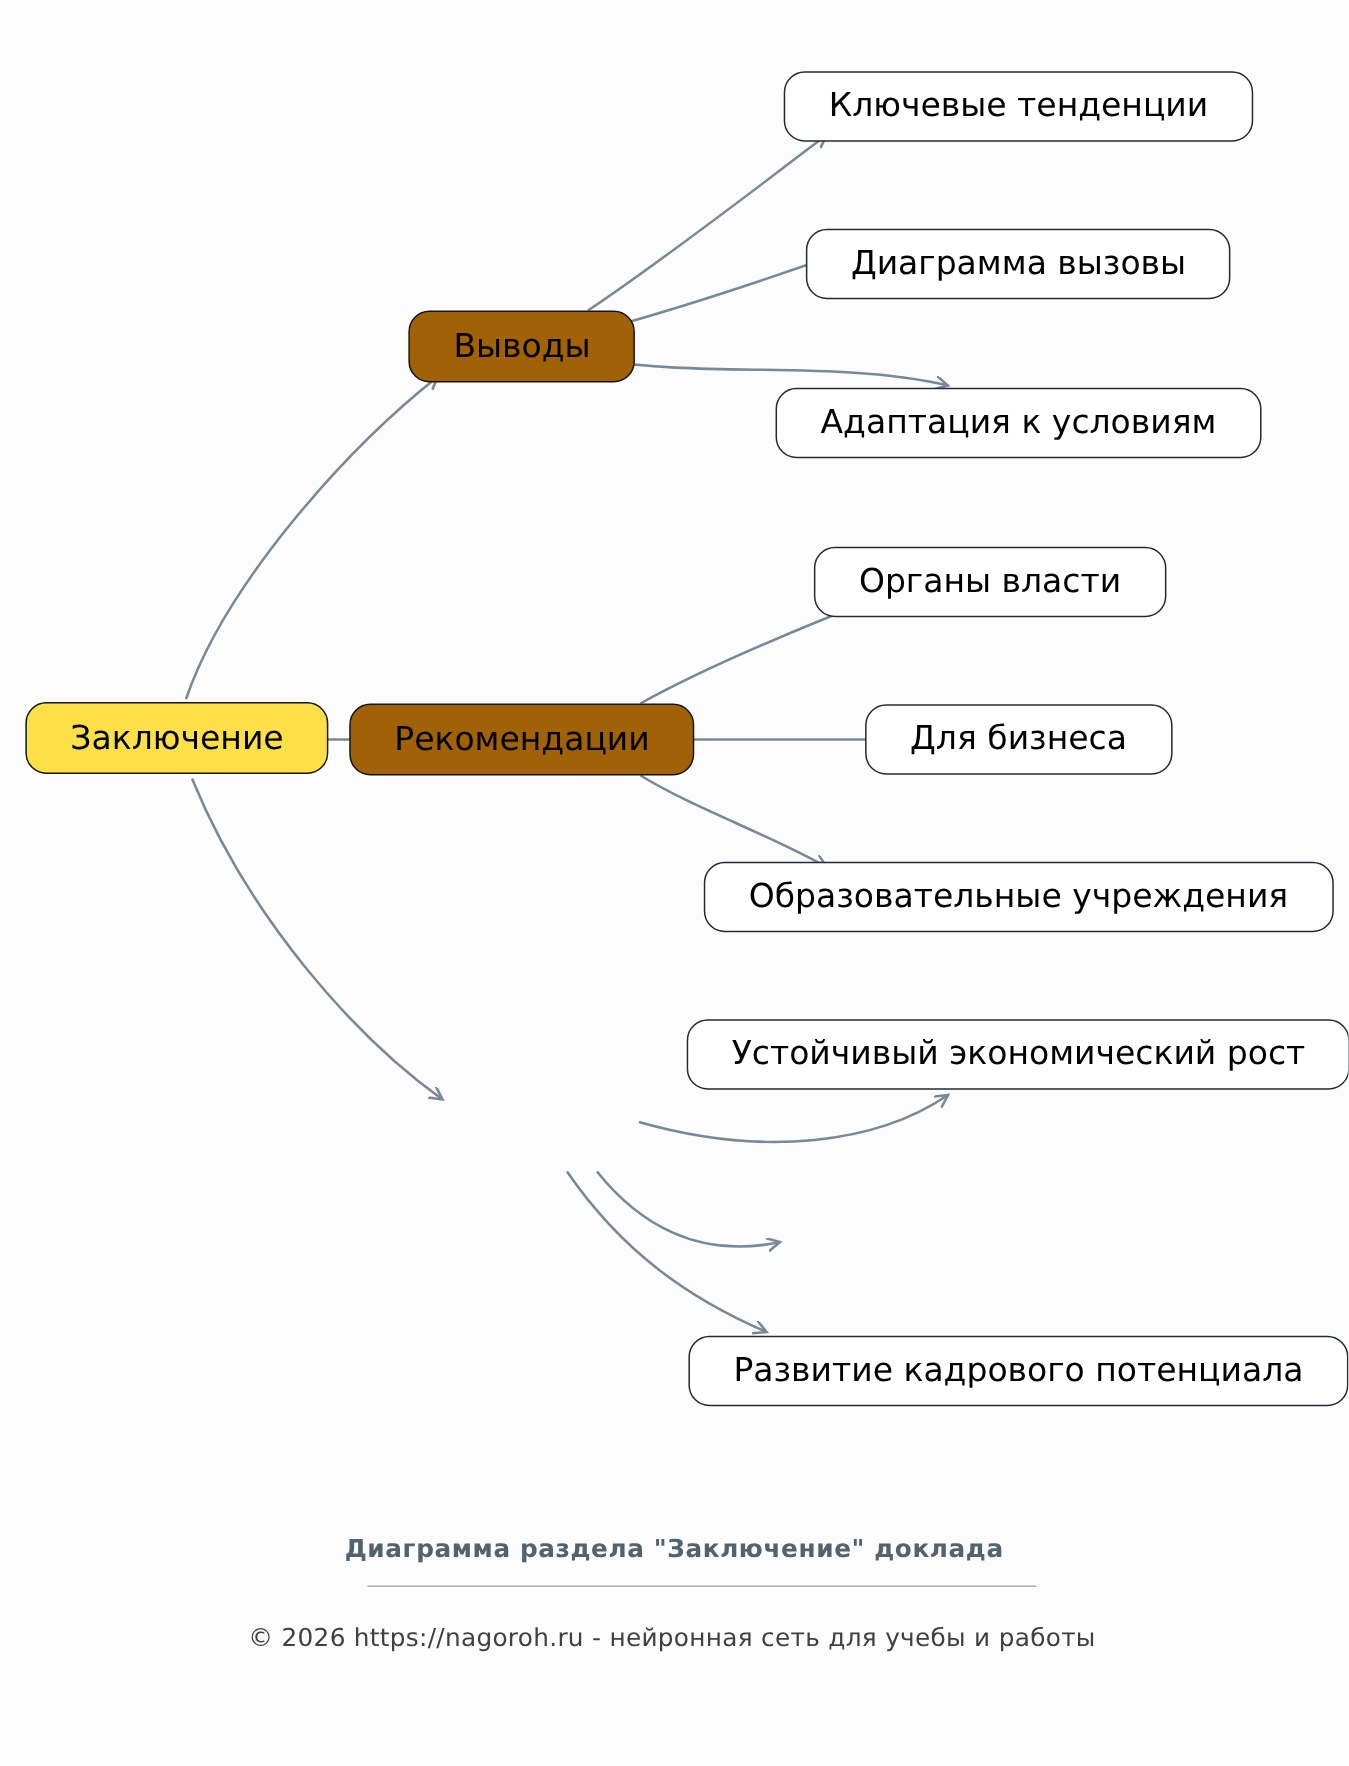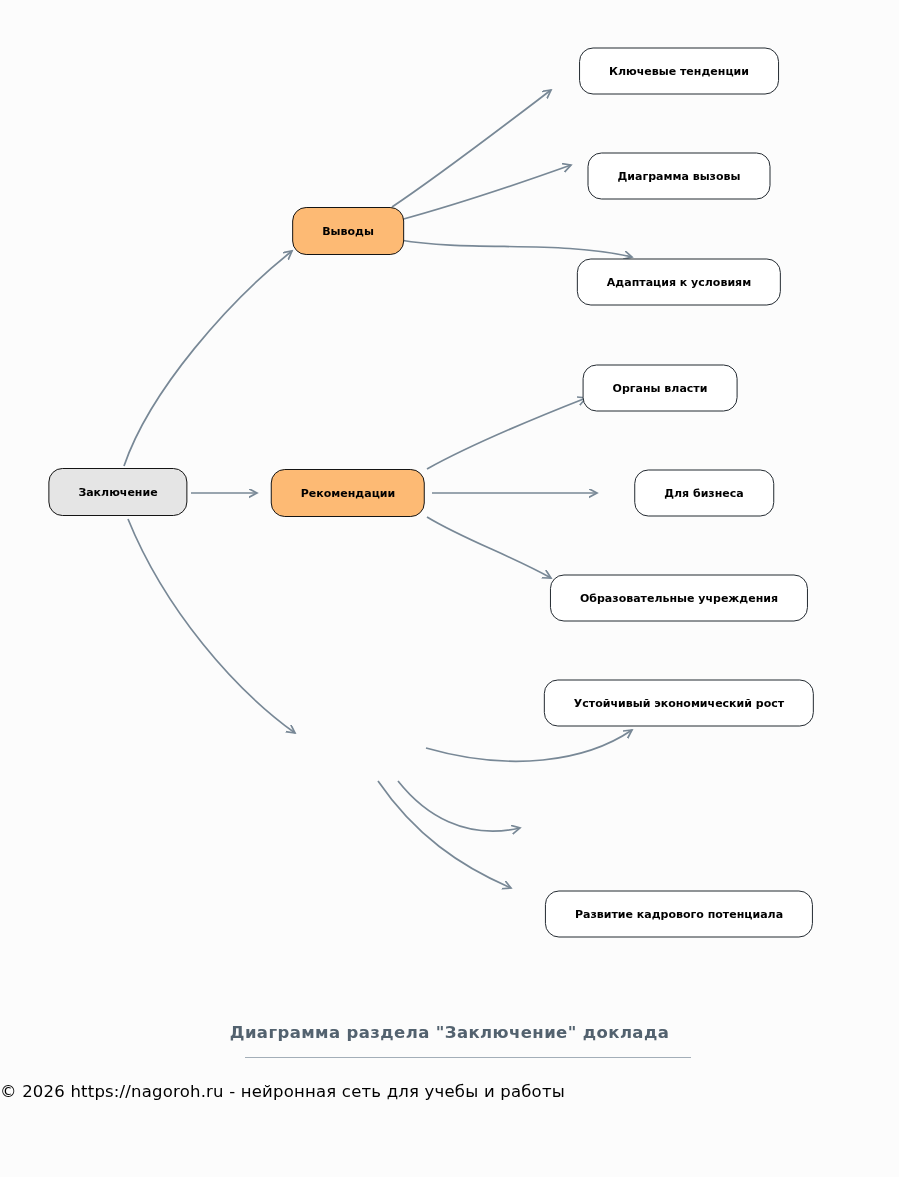--- a/index.html
+++ b/index.html
@@ -12,40 +12,39 @@
   svg.edges{position:absolute;left:0;top:0;pointer-events:none;}
   .node{
     position:absolute;
     transform:translate(-50%,-50%);
     display:flex;align-items:center;justify-content:center;
     white-space:nowrap;
     height:48px;
     padding:0 29px;
     border:1.6px solid #141414;
     border-radius:14px;
-    font-size:11px;
+    font-size:22px;
     color:#000;
     box-sizing:border-box;
-    font-weight:bold;
   }
-  .node.root{background:#e5e5e5;}
-  .node.branch{background:#fdba74;}
+  .node.root{background:#fde047;}
+  .node.branch{background:#a16207;}
   .node.leaf{background:#FFFFFF;border-color:#232a31;height:47px;}
   .footer-title{
     position:absolute;left:0;top:1023px;width:899px;
     text-align:center;font-weight:bold;font-size:16.5px;
     color:#53626f;letter-spacing:0.4px;
   }
   .footer-divider{
     position:absolute;left:245px;top:1057px;width:446px;height:0;
     border-top:1px solid #a3aeb8;
   }
   .footer-copyright{
     position:absolute;left:0;top:1082px;width:896px;
-    text-align:left;font-size:16.5px;color:#000000;letter-spacing:0.2px;
+    text-align:center;font-size:16.5px;color:#404040;letter-spacing:0.2px;
   }
 </style>
 </head>
 <body>
 
 <div class="canvas">
 
   <svg class="edges" width="899" height="1177" viewBox="0 0 899 1177">
     <defs>
       <marker id="arrow" markerWidth="12" markerHeight="12" refX="8.5" refY="4.5" orient="auto" markerUnits="userSpaceOnUse">
@@ -71,21 +70,21 @@
   <div class="node root" style="left:118px;top:492px;">Заключение</div>
 
   <div class="node branch" style="left:348px;top:231px;">Выводы</div>
   <div class="node branch" style="left:348px;top:493px;">Рекомендации</div>
 
   <div class="node leaf" style="left:679px;top:71px;">Ключевые тенденции</div>
   <div class="node leaf" style="left:679px;top:176px;">Диаграмма вызовы</div>
   <div class="node leaf" style="left:679px;top:282px;">Адаптация к условиям</div>
 
   <div class="node leaf" style="left:660px;top:388px;">Органы власти</div>
-  <div class="node leaf" style="left:679px;top:493px;margin-left:25px;">Для бизнеса</div>
+  <div class="node leaf" style="left:679px;top:493px;">Для бизнеса</div>
   <div class="node leaf" style="left:679px;top:598px;">Образовательные учреждения</div>
 
   <div class="node leaf" style="left:679px;top:703px;">Устойчивый экономический рост</div>
   <div class="node leaf" style="left:679px;top:914px;text-align:right;">Развитие кадрового потенциала</div>
 
   <div class="footer-title">Диаграмма раздела "Заключение" доклада</div>
   <div class="footer-divider"></div>
   <div class="footer-copyright">© 2026 https://nagoroh.ru - нейронная сеть для учебы и работы</div>
 
 </div>

